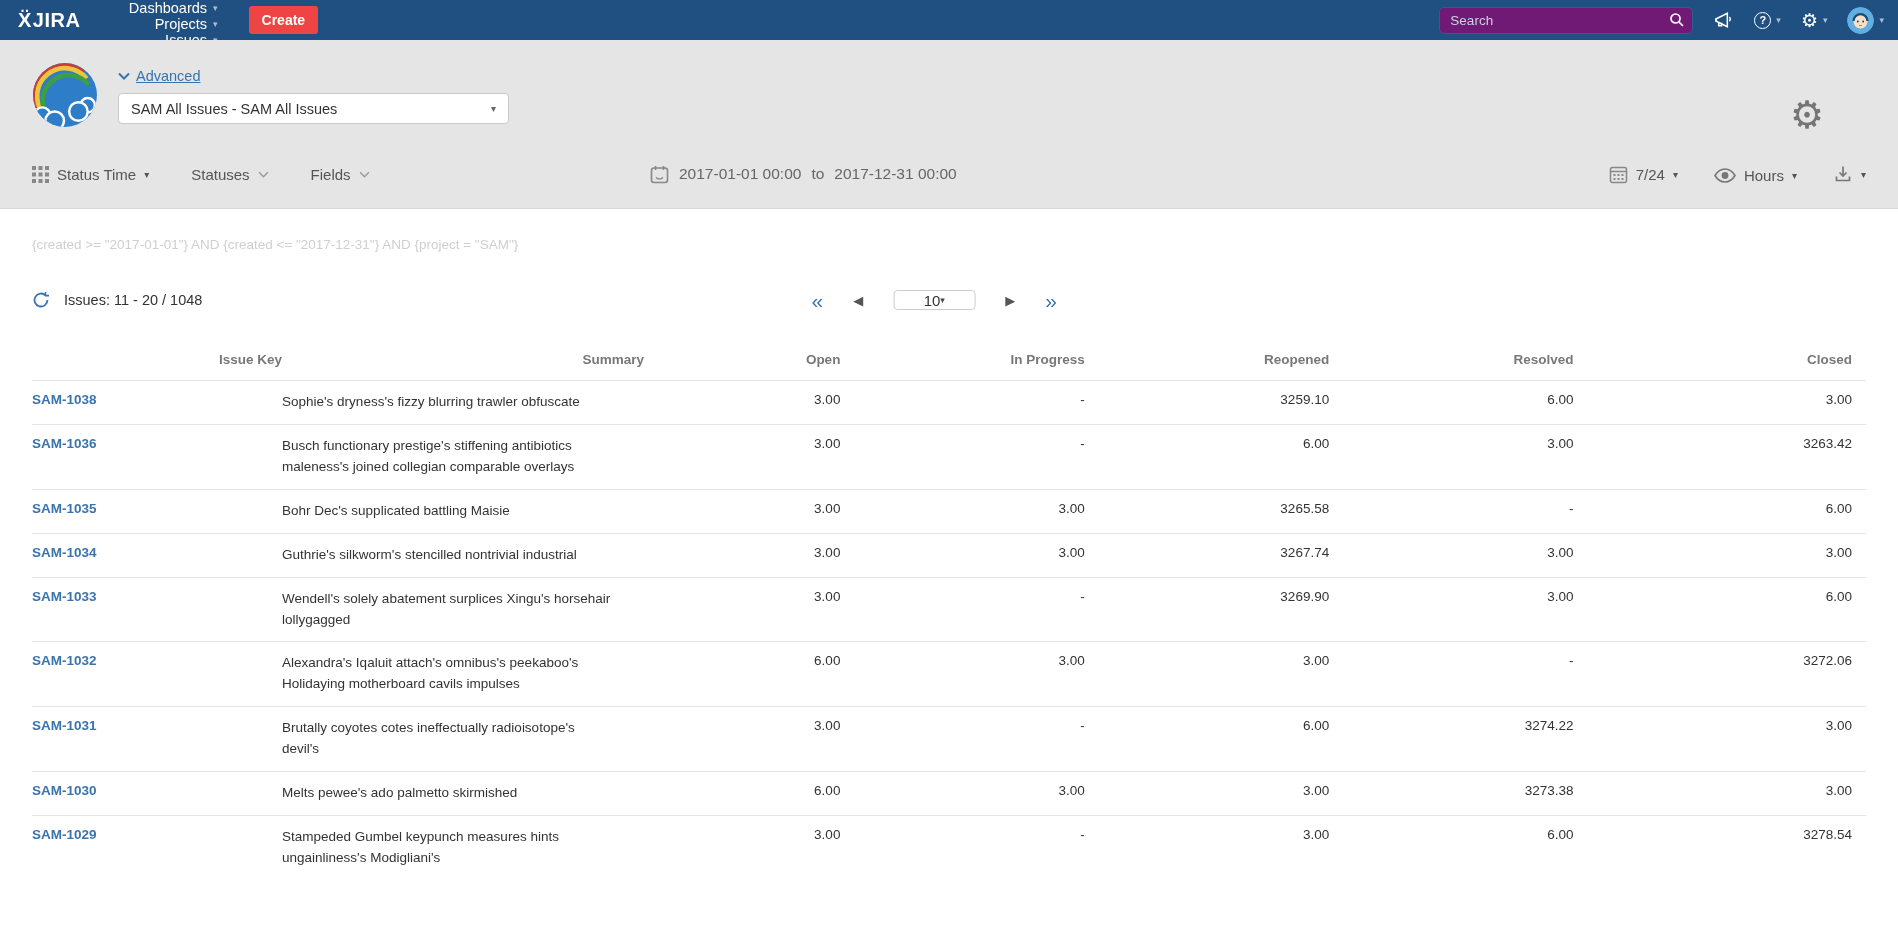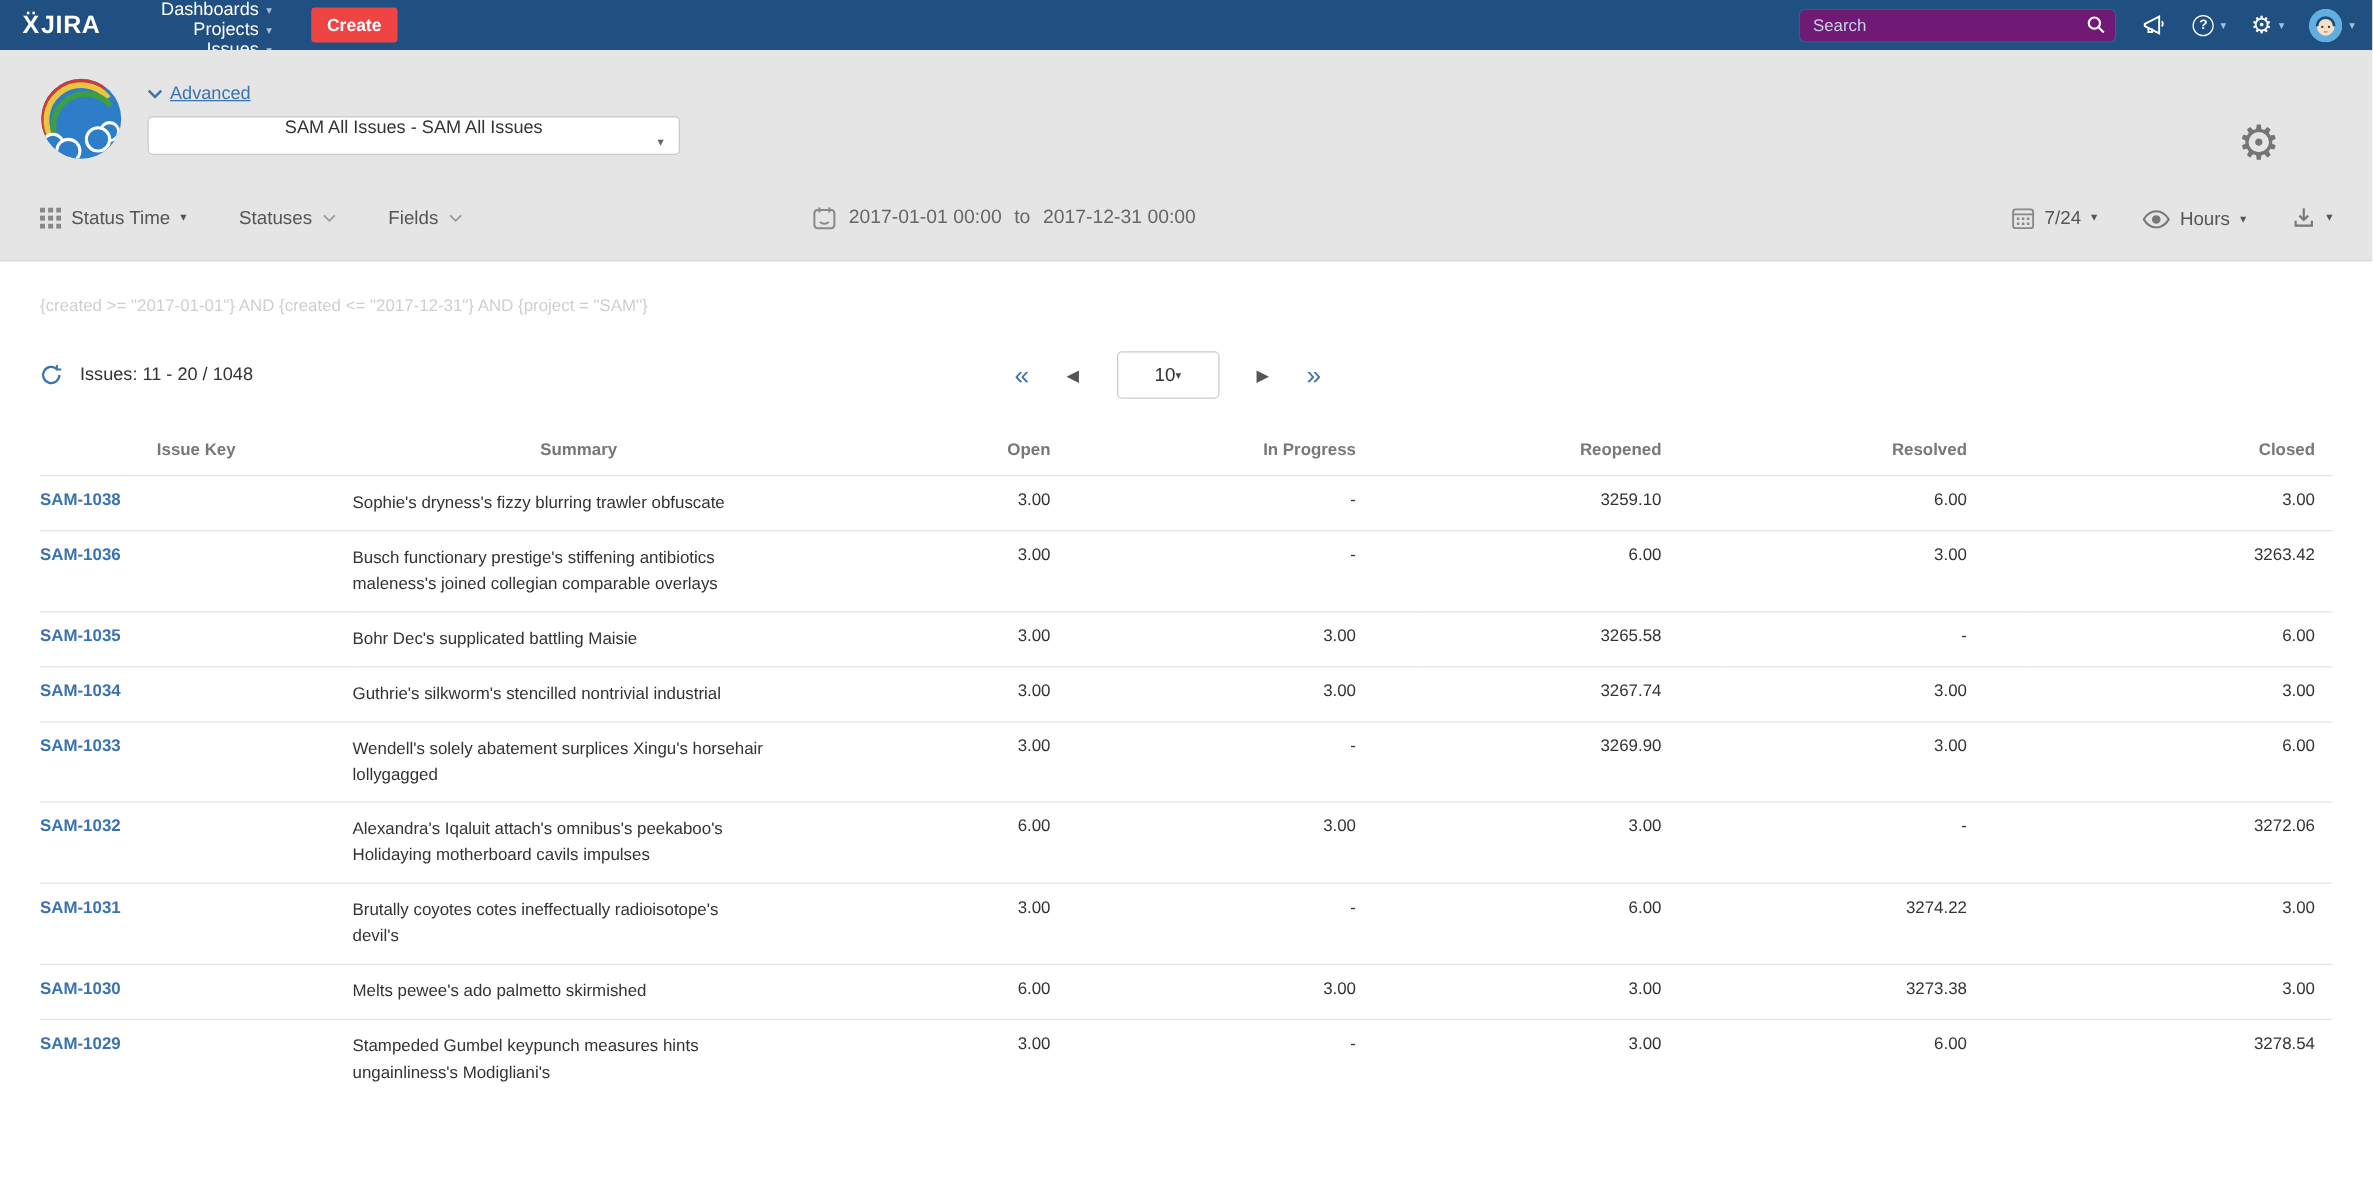--- a/index.html
+++ b/index.html
@@ -35,23 +35,23 @@
   .gear-glyph { font-size:19px; line-height:1; color:#fff; }
   .avatar { width:27px; height:27px; border-radius:50%; overflow:hidden; display:block; }
 
   
   .band { background:#e5e5e5; border-bottom:1px solid #d8d8d8; padding:22px 32px 16px; position:relative; }
   .band-top { display:flex; align-items:flex-start; }
   .app-logo { width:66px; height:66px; flex:0 0 auto; }
   .filter-col { margin-left:20px; padding-top:4px; }
   .advanced-link { display:inline-flex; align-items:center; gap:6px; color:#3b73af;
     font-size:14.5px; text-decoration:underline; cursor:pointer; }
-  .filter-select { margin-top:9px; width:426px; height:31px; background:#fff; border:1px solid #c9c9c9;
+  .filter-select { margin-top:9px; width:391px; height:31px; background:#fff; border:1px solid #c9c9c9;
     border-radius:4px; display:flex; align-items:center; padding:0 12px; font-size:14.5px;
-    color:#333; cursor:pointer;flex-direction:column; }
+    color:#333; cursor:pointer; }
   .filter-select .caret { margin-left:auto; color:#666; font-size:10px; }
   .settings-gear { position:absolute; right:74px; top:56px; font-size:38px; color:#757575;
     line-height:1; cursor:pointer; }
 
   
   .toolbar { margin-top:28px; display:flex; align-items:center; position:relative; height:36px;
     color:#555; font-size:15px; }
   .tb-group { display:flex; align-items:center; gap:8px; cursor:pointer; white-space:nowrap; }
   .tb-gap { width:42px; }
   .tb-caret-solid { font-size:10px; color:#555; }
@@ -61,30 +61,30 @@
   .ticon { color:#777; display:inline-flex; }
 
   
   .query-line { padding:28px 32px 0; color:#cfcfcf; font-size:13.5px; }
   .results-row { margin:26px 32px 0; position:relative; height:44px; display:flex; align-items:center; }
   .issues-count { display:flex; align-items:center; gap:14px; font-size:14.5px; color:#333; }
   .pager { position:absolute; left:50%; transform:translateX(-56%); display:flex;
     align-items:center; gap:30px; }
   .pg-link { color:#3b73af; font-size:21px; cursor:pointer; line-height:1; }
   .pg-tri { color:#555; font-size:13px; cursor:pointer; line-height:1; }
-  .page-size { width:82px; height:38px; border:1px solid #ccc; border-radius:4px; background:#fff;
+  .page-size { width:82px; height:20px; border:1px solid #ccc; border-radius:4px; background:#fff;
     display:flex; align-items:center; justify-content:center; font-size:15px;
     cursor:pointer; }
   .page-size .caret { color:#444; font-size:9px; }
 
   
   .tbl-wrap { margin:24px 32px 0; }
   table { width:100%; border-collapse:collapse; table-layout:fixed; font-size:13.5px; }
   col.c-key { width:250px; } col.c-sum { width:362px; }
-  th { color:#787878; font-weight:bold; font-size:13.5px; text-align:center;
+  th { color:#787878; font-weight:bold; font-size:13.5px; text-align:right;
     padding:6px 0 13px; }
   th.num, td.num { text-align:right; padding-right:48px; }
   th.last, td.last { padding-right:14px; }
   tbody tr { border-top:1px solid #e4e4e4; }
   td { padding:11px 0; vertical-align:top; color:#333; }
   td a.ikey { color:#3b73af; font-weight:bold; text-decoration:none; font-size:13.5px; }
   .sum { max-width:330px; line-height:1.55; color:#333; }
 </style>
 </head>
 <body>

